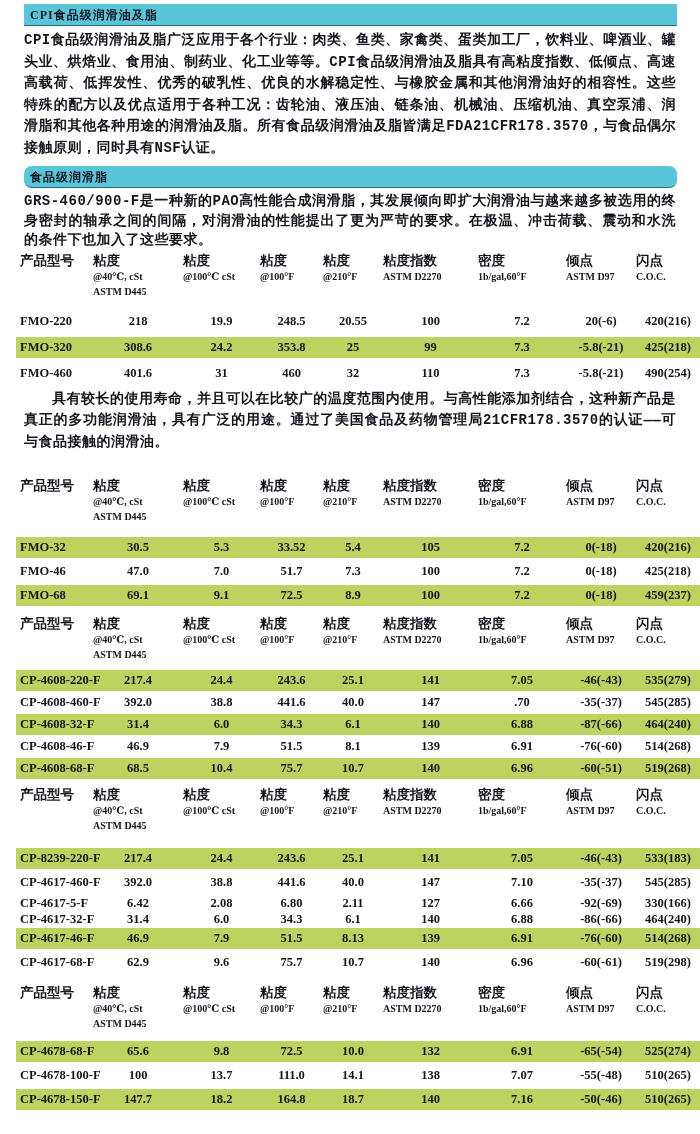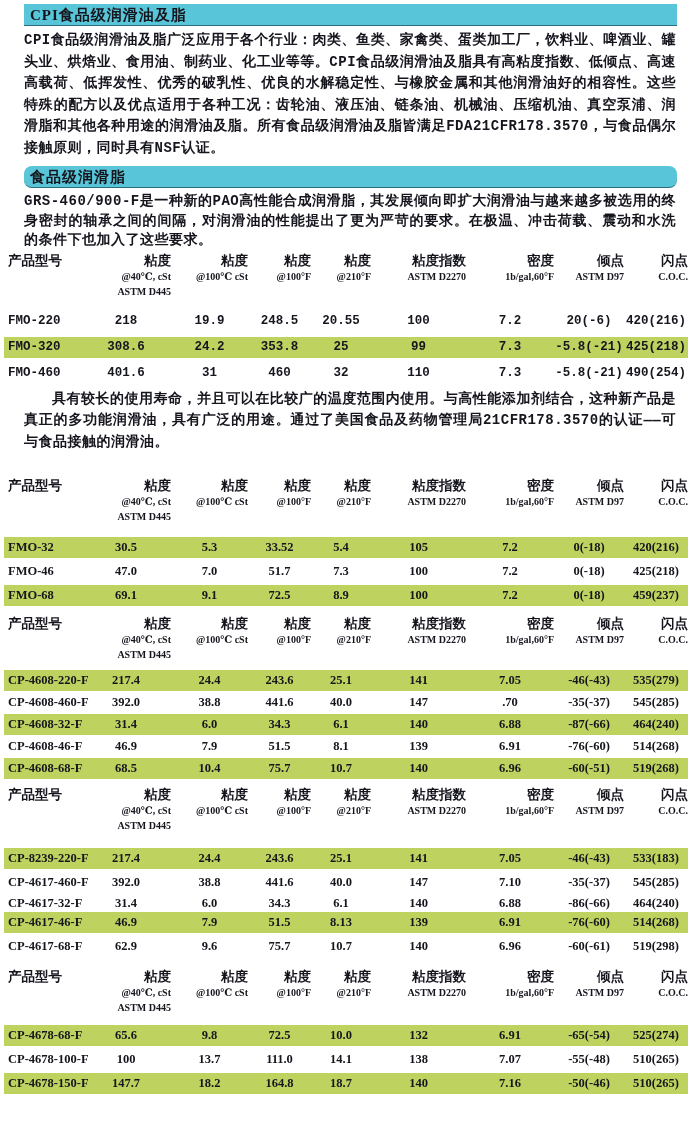--- a/index.html
+++ b/index.html
@@ -5,49 +5,49 @@
   :root { --hl:#bed35f; --bar:#58c6d8; --ink:#15151e; }
   * { margin:0; padding:0; box-sizing:border-box; }
   html,body { background:#ffffff; }
   body {
     width:700px; height:1134px; overflow:hidden; position:relative;
     font-family:"Liberation Serif","DejaVu Serif",serif;
     font-weight:bold; color:var(--ink);
   }
   .bar {
     height:22px; line-height:22px; margin:0 23px 0 24px; padding-left:6px;
-    background:var(--bar); font-size:15px; letter-spacing:1px;
+    background:var(--bar); font-size:12px; letter-spacing:1px;
     border-bottom:1px solid #2a6d7c;
   }
   #bar1 { margin-top:4px; }
   #bar2 { margin-top:7px;border-radius:8px; }
   .para {
     margin:4px 24px 0 24px; font-size:14px; line-height:21.5px;
     text-align:justify; letter-spacing:0.5px;font-family:Liberation Mono, monospace;
   }
   #p2 { line-height:19.5px; margin-top:4px; }
   #p3 { margin-top:1px; text-indent:2em; }
-  .prod-table { margin-left:4px; width:684px; }
+  .prod-table { margin-left:16px; width:684px; }
   #table0 { margin-top:2px; }
   #table1 { margin-top:25px; }
   #table2 { margin-top:10px; }
   #table3 { margin-top:8px; }
   #table4 { margin-top:12px; }
   .t-header, .t-row {
     display:grid;
     grid-template-columns:77px 90px 77px 63px 60px 95px 88px 70px 64px;
   }
-  .t-hcell { text-align:right; }
+  .t-hcell { text-align:left; }
   .t-hcell.c0 { text-align:left; padding-left:4px; }
   .t-hcell .h1 { font-size:13.5px; line-height:16px; }
   .t-hcell .h2 { font-size:10px; line-height:15px; }
   .t-row { height:21px; line-height:21px; margin-bottom:3px; font-size:12.5px; }
   .t-row.tight { height:15px; line-height:15px; margin-bottom:1px; }
   .t-row.hl { background:var(--hl); }
-  #table0 .t-row { margin-bottom:5px;font-family:Liberation Mono, monospace; }
+  #table0 .t-row { margin-bottom:5px; }
   #table2 .t-row { margin-bottom:1px; }
   .t-cell { text-align:center; white-space:nowrap; }
   .t-cell.c0 { text-align:left; padding-left:4px; }
   .t-gap { width:100%; }
 </style>
 </head>
 <body>
 
 <div class="bar" id="bar1">CPI食品级润滑油及脂</div>
 <div class="para" id="p1">CPI食品级润滑油及脂广泛应用于各个行业：肉类、鱼类、家禽类、蛋类加工厂，饮料业、啤酒业、罐头业、烘焙业、食用油、制药业、化工业等等。CPI食品级润滑油及脂具有高粘度指数、低倾点、高速高载荷、低挥发性、优秀的破乳性、优良的水解稳定性、与橡胶金属和其他润滑油好的相容性。这些特殊的配方以及优点适用于各种工况：齿轮油、液压油、链条油、机械油、压缩机油、真空泵浦、润滑脂和其他各种用途的润滑油及脂。所有食品级润滑油及脂皆满足FDA21CFR178.3570，与食品偶尔接触原则，同时具有NSF认证。</div>
@@ -356,20 +356,31 @@
     <div class="t-row">
       <div class="t-cell c0">CP-4617-460-F</div>
       <div class="t-cell c1">392.0</div>
       <div class="t-cell c2">38.8</div>
       <div class="t-cell c3">441.6</div>
       <div class="t-cell c4">40.0</div>
       <div class="t-cell c5">147</div>
       <div class="t-cell c6">7.10</div>
       <div class="t-cell c7">-35(-37)</div>
       <div class="t-cell c8">545(285)</div>
+    </div>
+    <div class="t-row tight">
+      <div class="t-cell c0">CP-4617-5-F</div>
+      <div class="t-cell c1">6.42</div>
+      <div class="t-cell c2">2.08</div>
+      <div class="t-cell c3">6.80</div>
+      <div class="t-cell c4">2.11</div>
+      <div class="t-cell c5">127</div>
+      <div class="t-cell c6">6.66</div>
+      <div class="t-cell c7">-92(-69)</div>
+      <div class="t-cell c8">330(166)</div>
     </div>
     <div class="t-row tight">
       <div class="t-cell c0">CP-4617-32-F</div>
       <div class="t-cell c1">31.4</div>
       <div class="t-cell c2">6.0</div>
       <div class="t-cell c3">34.3</div>
       <div class="t-cell c4">6.1</div>
       <div class="t-cell c5">140</div>
       <div class="t-cell c6">6.88</div>
       <div class="t-cell c7">-86(-66)</div>

